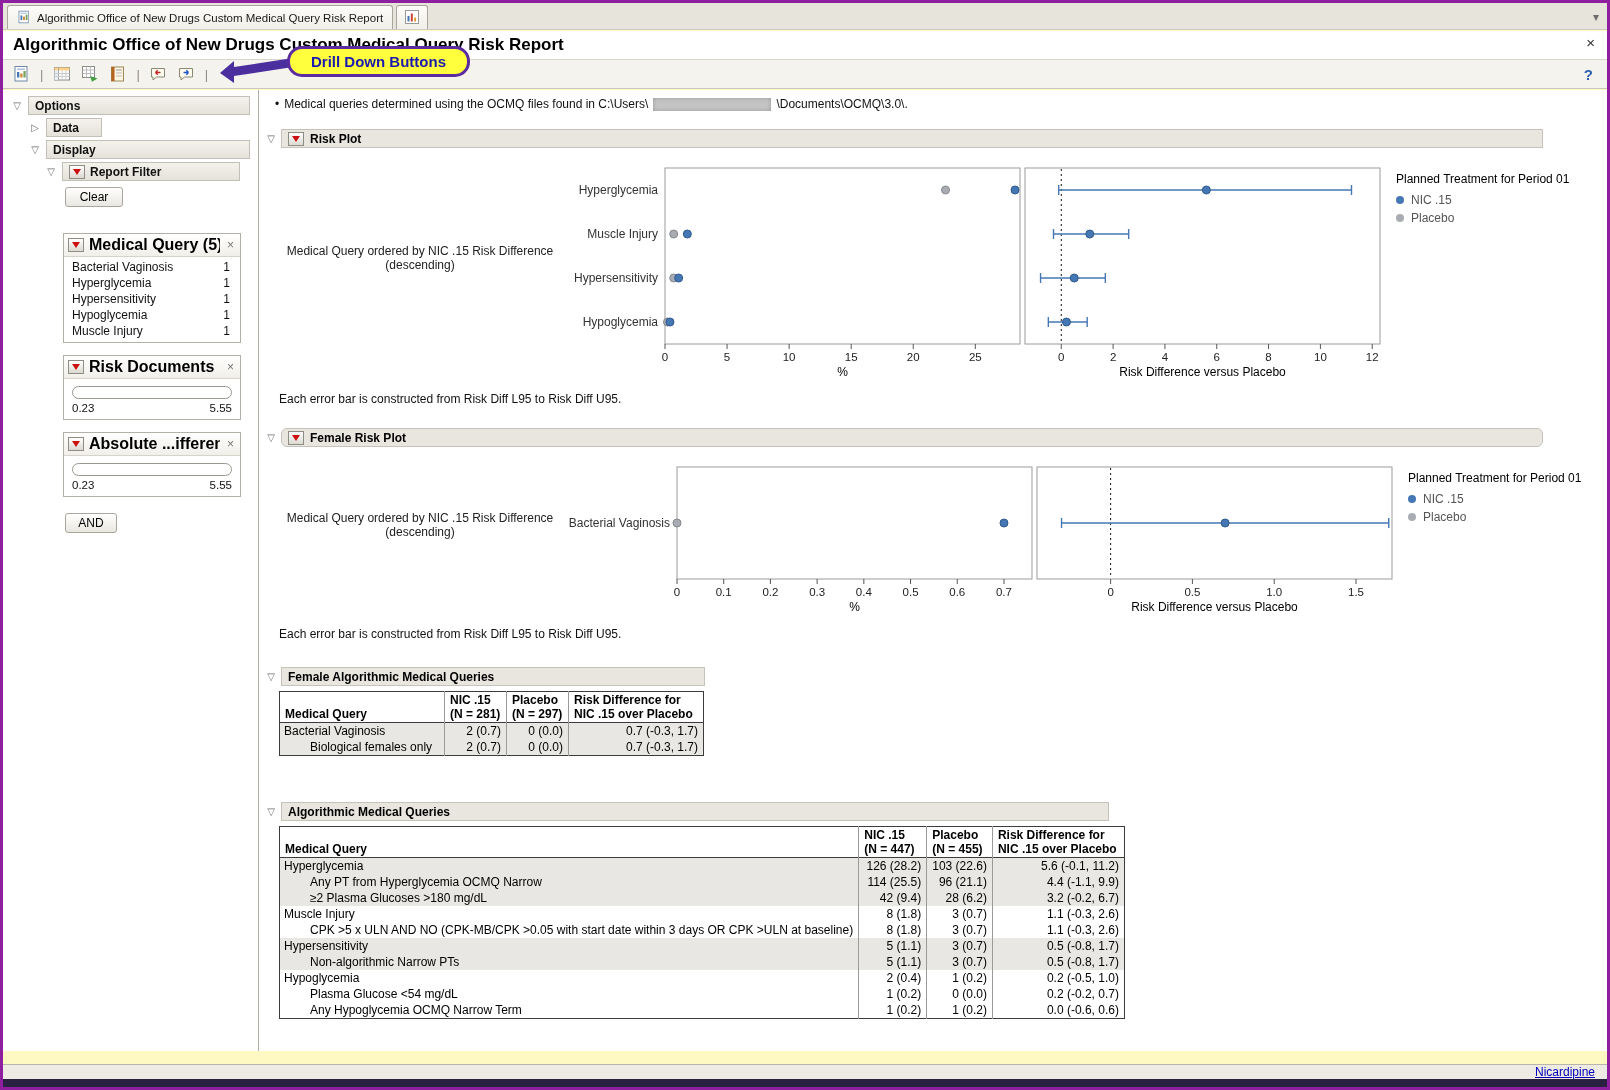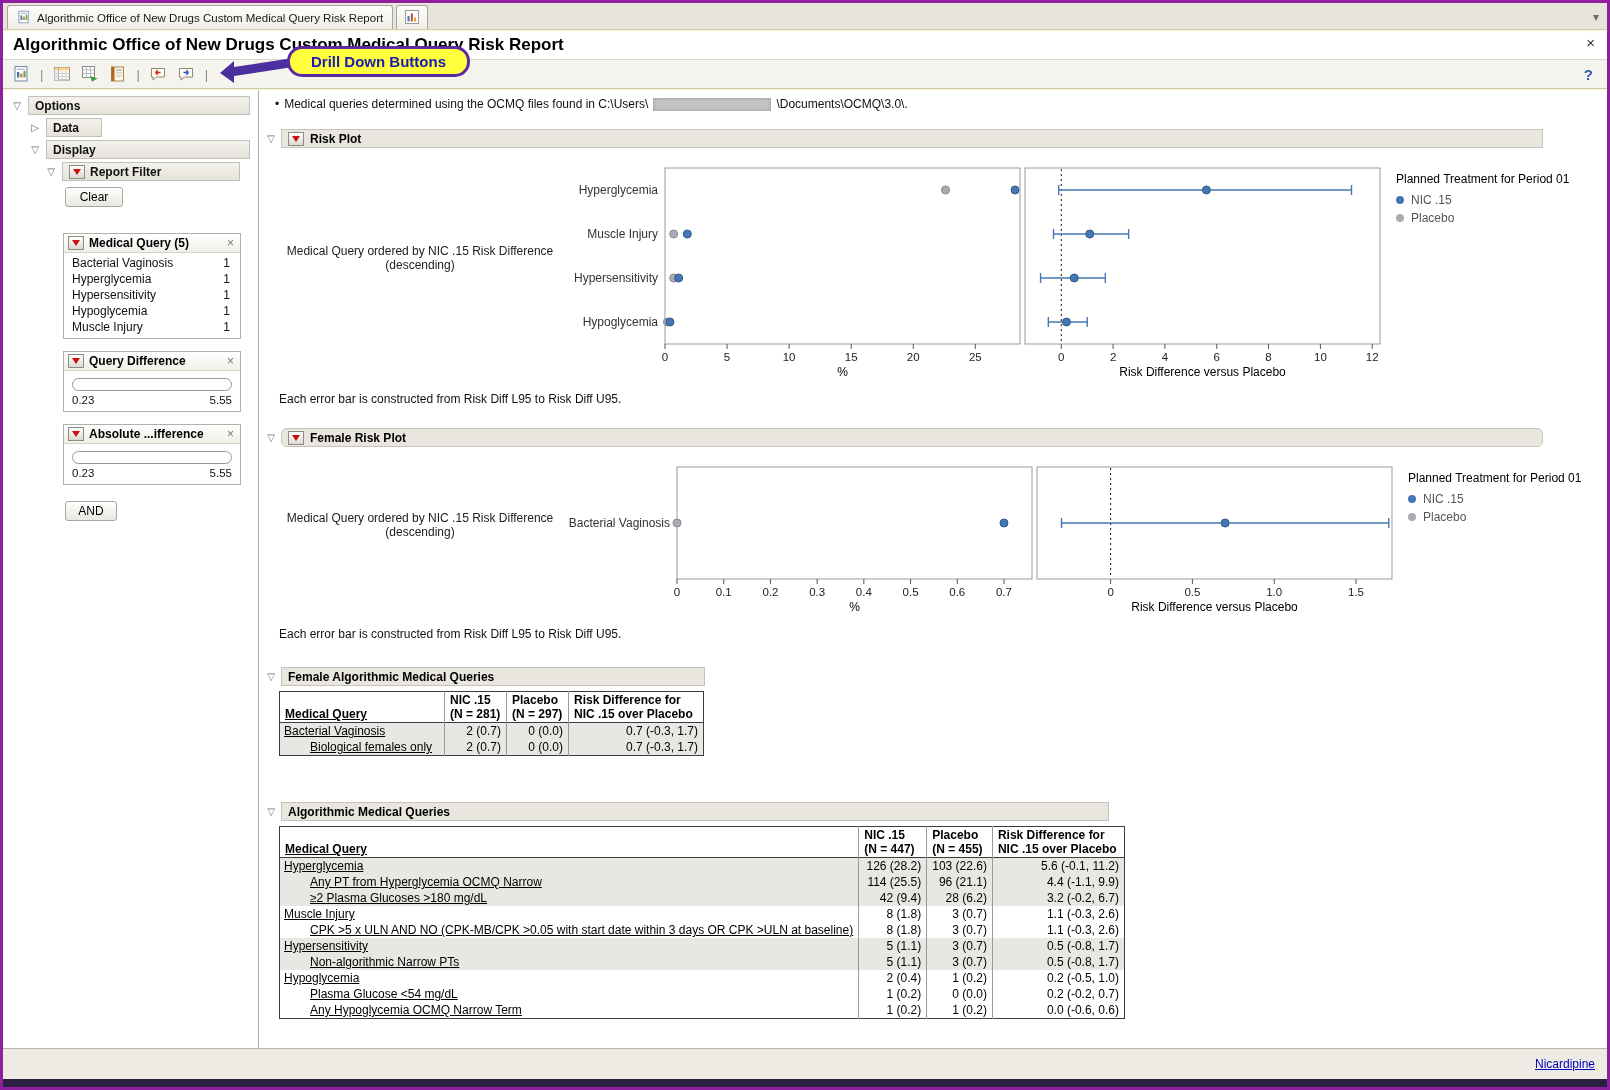--- a/index.html
+++ b/index.html
@@ -34,21 +34,21 @@
   
   .opt-row { display:flex; align-items:center; gap:5px; margin-bottom:3px; }
   .tri { font-size:10px; color:#6e6e6e; width:12px; text-align:center; flex:none; line-height:1; }
   .opt-header { background:linear-gradient(#f4f2ec,#e5e2da); border:1px solid #c2bfb6; height:19px; display:flex; align-items:center; gap:5px; padding:0 6px; font-weight:bold; font-size:12px; color:#111; }
   .btn { border:1px solid #a9a69e; border-radius:3px; background:linear-gradient(#ffffff,#e9e7e0); font-size:12px; height:20px; font-family:"Liberation Sans",sans-serif; }
   .clear-btn { margin:3px 0 0 62px; width:58px; }
   .and-btn { margin:16px 0 0 62px; width:52px; }
   .filter-box { margin:12px 0 0 60px; width:178px; border:1px solid #b3b0a8; background:#fff; }
   .filter-box.first { margin-top:26px; }
   .fb-head { display:flex; align-items:center; gap:5px; padding:2px 4px; border-bottom:1px solid #d6d3cb; background:linear-gradient(#ffffff,#f1efe9); }
-  .fb-title { font-weight:bold; font-size:12px; flex:1; white-space:nowrap; overflow:hidden; }
+  .fb-title { font-weight:bold; font-size:16px; flex:1; white-space:nowrap; overflow:hidden; }
   .fb-close { color:#777; font-size:12px; padding:0 2px; }
   .fb-list { padding:2px 0 3px 0; }
   .fb-item { display:flex; justify-content:space-between; font-size:12px; padding:1px 10px 1px 8px; color:#111; }
   .fb-body { padding:7px 8px 5px 8px; }
   .range-track { height:13px; border:1px solid #9a978f; border-radius:7px; background:#fff; }
   .range-labels { display:flex; justify-content:space-between; font-size:11.5px; margin-top:3px; color:#111; }
   .rt-btn { width:16px; height:14px; border:1px solid #8f8c84; background:linear-gradient(#ffffff,#dcd9d1); display:inline-flex; align-items:center; justify-content:center; flex:none; }
   .rt-tri { width:0; height:0; border-left:4px solid transparent; border-right:4px solid transparent; border-top:6px solid #cc1111; }
 
   
@@ -65,29 +65,29 @@
   .legend { margin-left:14px; padding-top:12px; font-size:12px; flex:none; width:190px; }
   .lg-title { color:#000; margin-bottom:7px; white-space:nowrap; }
   .lg-item { display:flex; align-items:center; gap:7px; color:#555; margin-bottom:4px; }
   .lg-dot { width:8px; height:8px; border-radius:50%; flex:none; }
   .footnote { margin:8px 0 0 16px; font-size:12px; color:#111; }
   svg text { font-family:"Liberation Sans",sans-serif; }
 
   
   .rtable { border-collapse:collapse; margin:5px 0 0 16px; font-size:12px; border:1px solid #3c3c3c; table-layout:fixed; }
   .rtable th, .rtable td { border-left:1px solid #9a9a9a; padding:1px 5px; vertical-align:bottom; overflow:hidden; white-space:nowrap; }
-  .rtable th:first-child, .rtable td:first-child { border-left:none;text-decoration:underline; }
+  .rtable th:first-child, .rtable td:first-child { border-left:none; }
   .rtable thead tr { border-bottom:1px solid #3c3c3c; background:#fff; }
   .rtable th { text-align:left; font-weight:bold; }
   .rtable td.num { text-align:right; }
   .band-g { background:#e8e7e3; }
   .band-w { background:#fff; }
 
   
-  .statusbar { position:absolute; left:0; right:0; bottom:8px; height:31px; background:#edebe4; border-top:1px solid #b8b5ad; display:flex; align-items:center; justify-content:flex-end; padding:0 12px; }
+  .statusbar { position:absolute; left:0; right:0; bottom:8px; height:15px; background:#edebe4; border-top:1px solid #b8b5ad; display:flex; align-items:center; justify-content:flex-end; padding:0 12px; }
   .status-link { color:#0000bb; text-decoration:underline; font-size:12px; cursor:pointer; }
   .bottom-strip { position:absolute; left:0; right:0; bottom:0; height:8px; background:#2a2142; }
 </style>
 </head>
 <body>
 
 <div class="window">
 
   <div class="tabstrip">
     <div class="tab">
@@ -245,21 +245,21 @@
               <span>1</span>
             </div>
           </div>
       </div>
 
       <div class="filter-box">
         <div class="fb-head">
           <span class="rt-btn">
               <span class="rt-tri"></span>
             </span>
-          <span class="fb-title">Query Difference</span>
+          <span class="fb-title">Risk Documents</span>
           <span class="fb-close">×</span>
         </div>
         <div class="fb-body">
           <div class="range-track"></div>
           <div class="range-labels">
             <span>0.23</span>
             <span>5.55</span>
           </div>
         </div>
       </div>

